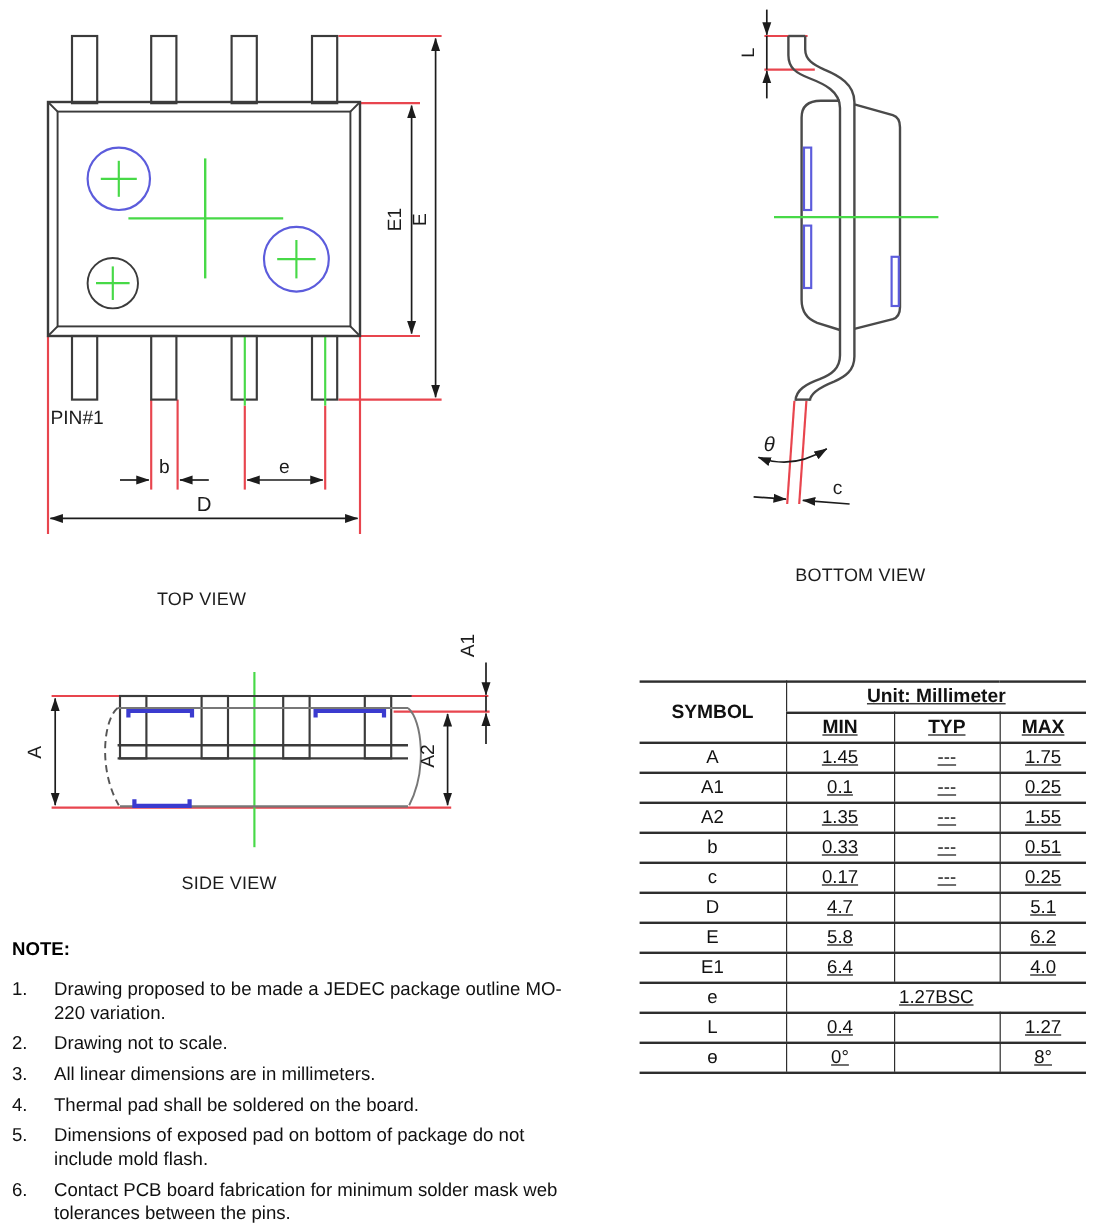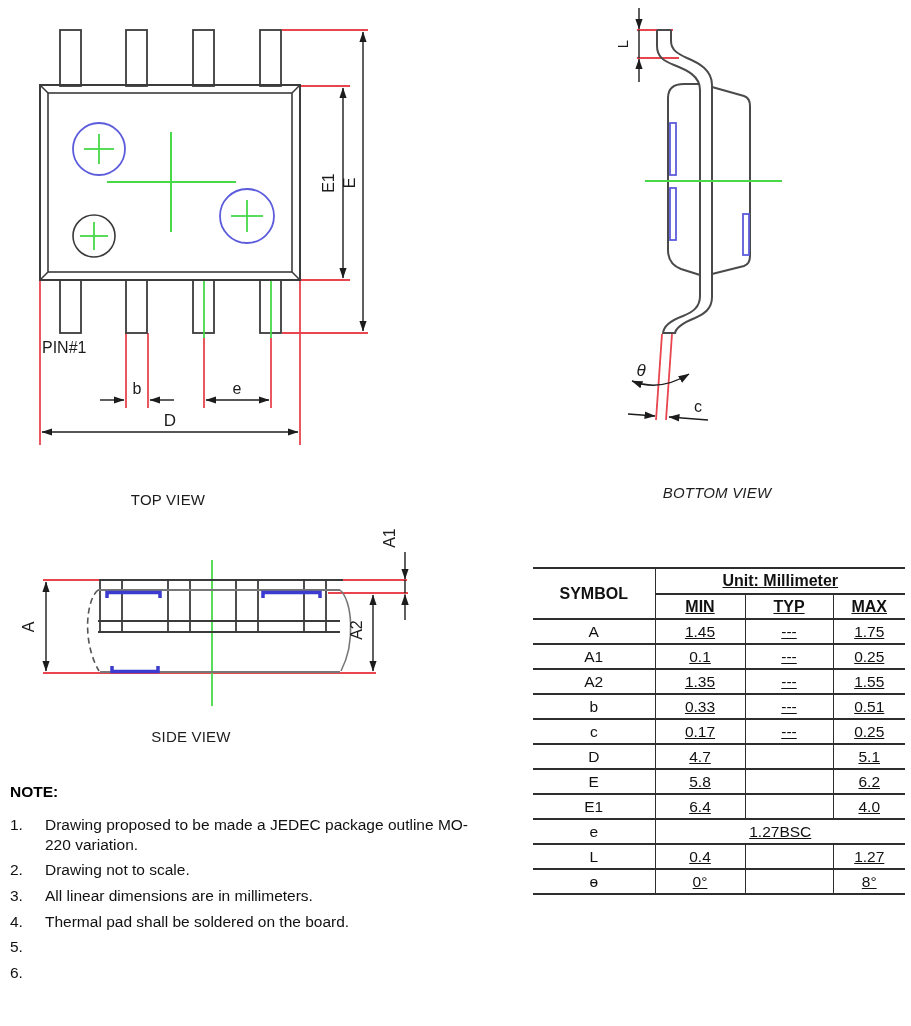--- a/index.html
+++ b/index.html
@@ -203,21 +203,21 @@
 
       <g fill="#1c1c1c" font-size="16">
         <text x="34" y="627" text-anchor="middle" transform="rotate(-90 34 627)">A</text>
         <text x="395" y="538" text-anchor="middle" transform="rotate(-90 395 538)">A1</text>
         <text x="362" y="630" text-anchor="middle" transform="rotate(-90 362 630)">A2</text>
       </g>
     </g>
   </svg>
 
   <div class="view-title" style="left:100px;top:491px;width:136px;">TOP VIEW</div>
-  <div class="view-title" style="left:640px;top:484px;width:154px;font-style:italic;">BOTTOM VIEW</div>
+  <div class="view-title" style="left:640px;top:471px;width:154px;">BOTTOM VIEW</div>
   <div class="view-title" style="left:123px;top:728px;width:136px;">SIDE VIEW</div>
 
   <div id="spec-table-wrap">
     <table class="spec">
       <colgroup>
         <col style="width:122px">
           <col style="width:90px">
           <col style="width:88px">
           <col style="width:72px">
       </colgroup>
@@ -315,20 +315,22 @@
         <div class="note-item">
           <span class="num">3.</span>
           <span class="txt">All linear dimensions are in millimeters.</span>
         </div>
         <div class="note-item">
           <span class="num">4.</span>
           <span class="txt">Thermal pad shall be soldered on the board.</span>
         </div>
         <div class="note-item">
           <span class="num">5.</span>
+          <span class="txt">Dimensions of exposed pad on bottom of package do not include mold flash.</span>
         </div>
         <div class="note-item">
           <span class="num">6.</span>
+          <span class="txt">Contact PCB board fabrication for minimum solder mask web tolerances between the pins.</span>
         </div>
       </div>
   </div>
 
 </div>
 
 </body></html>

